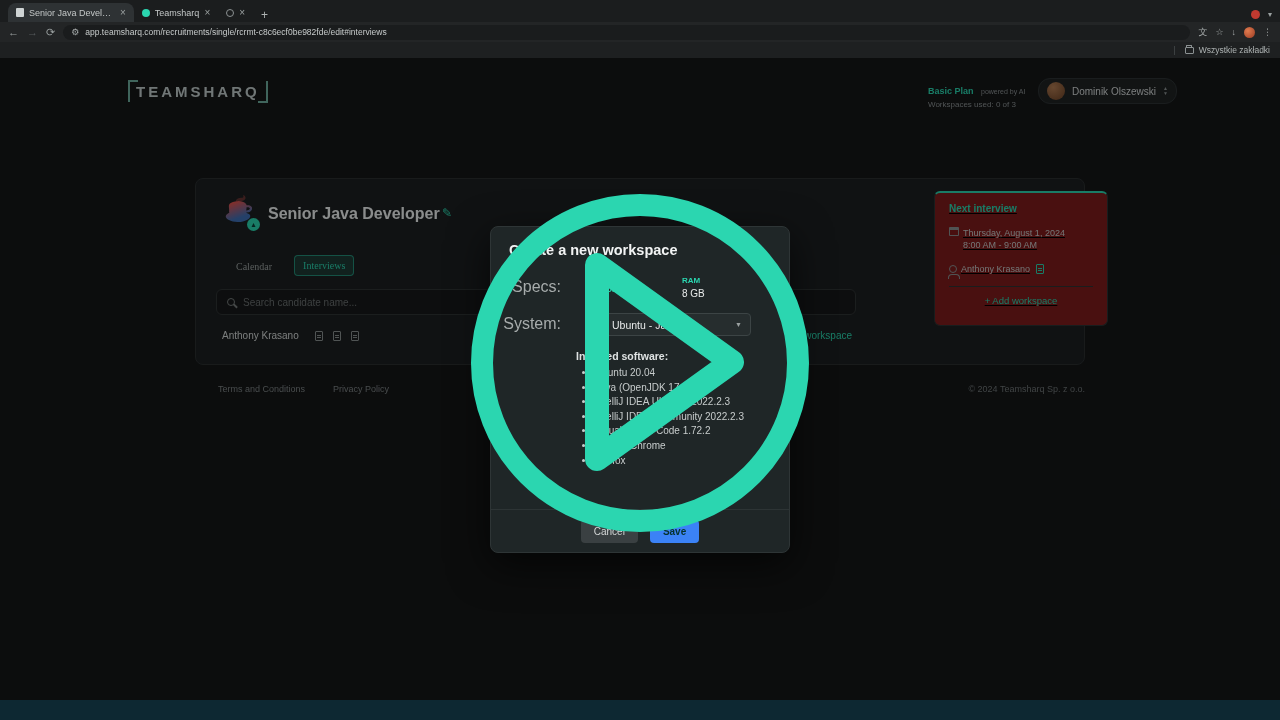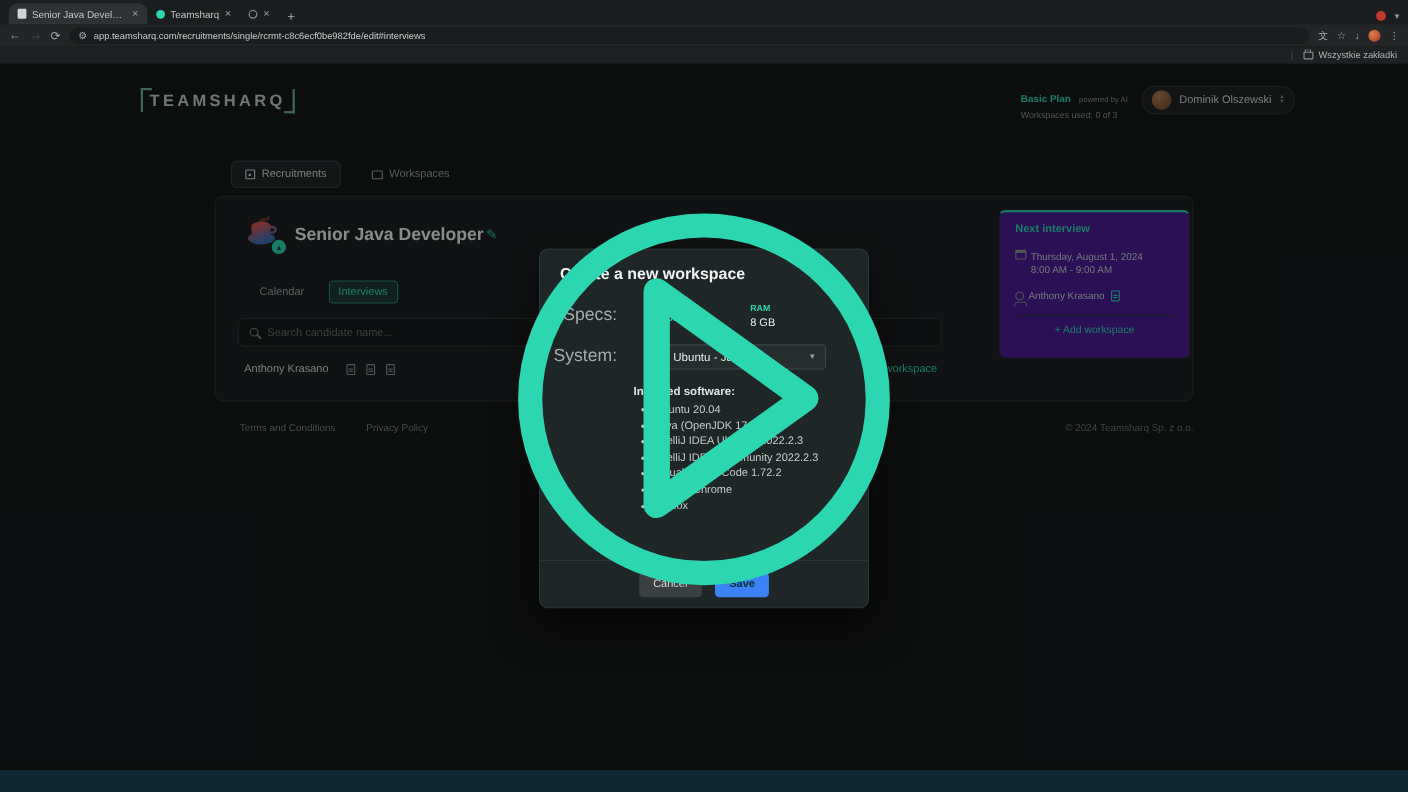--- a/index.html
+++ b/index.html
@@ -56,37 +56,37 @@
   .ic-grid { width:9px; height:9px; border:1px solid currentColor; border-radius:1px; position:relative; }
   .ic-grid::before { content:""; position:absolute; inset:3px 3px auto auto; width:2px; height:2px; background:currentColor; }
   .ic-monitor { width:10px; height:8px; border:1px solid currentColor; border-radius:1px; }
 
   .maincard { position:absolute; left:195px; top:120px; width:890px; height:187px; background:#1c2021; border:1px solid #2b2f30; border-radius:8px; }
   .javalogo { position:absolute; left:28px; top:16px; width:32px; height:36px; }
   .javalogo .cup { font-size:24px; background:linear-gradient(160deg,#d9534f 30%,#3f6fb5 75%); -webkit-background-clip:text; background-clip:text; color:transparent; }
   .javalogo .badge { position:absolute; right:-4px; bottom:0; width:13px; height:13px; border-radius:50%; background:#2bd6b0; color:#0b3d38; font-size:8px; display:flex; align-items:center; justify-content:center; }
   .jobtitle { position:absolute; left:72px; top:26px; font-size:16px; font-weight:600; color:#eef1f1; }
   .editpencil { position:absolute; left:246px; top:27px; color:#2bd6b0; font-size:12px; }
-  .jobtabs { position:absolute; left:32px; top:76px; display:flex; align-items:center; gap:14px; }
+  .jobtabs { position:absolute; left:32px; top:76px; display:flex; align-items:flex-end; gap:14px;font-family:Liberation Serif, serif; }
   .jobtab { font-size:10px; color:#9aa0a0; padding:4px 8px; }
   .jobtab.active { background:rgba(43,214,176,0.14); border:1px solid rgba(43,214,176,0.55); border-radius:4px; color:#2bd6b0; }
   .searchbox { position:absolute; left:20px; top:110px; width:640px; height:26px; background:#17191a; border:1px solid #303435; border-radius:6px; display:flex; align-items:center; gap:8px; padding:0 10px; }
   .mag { width:8px; height:8px; border:1.5px solid #777c7c; border-radius:50%; position:relative; flex:none; }
   .mag::after { content:""; position:absolute; width:5px; height:1.5px; background:#777c7c; transform:rotate(45deg); right:-4px; bottom:-1px; }
   .searchbox input { flex:1; background:transparent; border:none; outline:none; font-size:10px; color:#c7cbcb; font-family:"Liberation Sans",sans-serif; }
   .searchbox input::placeholder { color:#6a6f70; }
   .candrow { position:absolute; left:26px; top:151px; width:630px; display:flex; align-items:center; font-size:10px; color:#d5d9d9; }
   .cand-icons { display:flex; gap:10px; margin-left:16px; }
   .doc-ic { width:8px; height:10px; border:1px solid #8b9192; border-radius:1px; position:relative; }
   .doc-ic::before { content:""; position:absolute; left:1px; top:3px; width:4px; height:1px; background:#8b9192; box-shadow:0 2px 0 #8b9192; }
   .cal-ic { width:10px; height:9px; border:1px solid #8b9192; border-radius:1px; border-top:3px solid #8b9192; }
   .cand-date { margin-left:130px; display:flex; align-items:center; gap:6px; color:#c0c5c5; }
   .cand-add { margin-left:auto; color:#2bd6b0; font-size:10px; }
 
-  .nextcard { position:absolute; left:712px; top:12px; width:174px; height:135px; background:#4c1d95; border:1px solid #2a3332; border-top:2px solid #2bd6b0; border-radius:6px; padding:10px 14px; }
+  .nextcard { position:absolute; left:738px; top:12px; width:174px; height:135px; background:#7f1d1d; border:1px solid #2a3332; border-top:2px solid #2bd6b0; border-radius:6px; padding:10px 14px;text-decoration:underline; }
   .next-title { font-size:10px; font-weight:bold; color:#2bd6b0; }
   .next-row { display:flex; gap:4px; margin-top:13px; align-items:flex-start; }
   .next-date { font-size:9px; color:#c7cbcb; line-height:12px; }
   .person-ic { width:8px; height:8px; border:1px solid #8b9192; border-radius:50%; position:relative; margin-top:1px; }
   .person-ic::after { content:""; position:absolute; left:-2px; top:8px; width:10px; height:4px; border:1px solid #8b9192; border-bottom:none; border-radius:4px 4px 0 0; }
   .next-cand { font-size:9px; color:#c7cbcb; display:flex; gap:6px; align-items:center; }
   .doc-teal { border-color:#2bd6b0; }
   .doc-teal::before { background:#2bd6b0; box-shadow:0 2px 0 #2bd6b0; }
   .next-div { border-top:1px solid #2b3233; margin-top:12px; }
   .next-add { text-align:center; color:#2bd6b0; font-size:9.5px; margin-top:8px; }
@@ -184,30 +184,20 @@
 
     <div class="userchip">
       <span class="avatar"></span>
       <span class="username">Dominik Olszewski</span>
       <span class="sortchev">
           <span>▲</span>
           <span>▼</span>
         </span>
     </div>
 
-    <div class="navtabs">
-      <div class="navtab active">
-        <span class="ic-grid"></span>
-        <span>Recruitments</span>
-      </div>
-      <div class="navtab">
-        <span class="ic-monitor"></span>
-        <span>Workspaces</span>
-      </div>
-    </div>
 
     <div class="maincard">
       <div class="javalogo">
         <span class="cup">☕</span>
         <span class="badge">▴</span>
       </div>
       <div class="jobtitle">Senior Java Developer</div>
       <span class="editpencil">✎</span>
 
       <div class="jobtabs">

